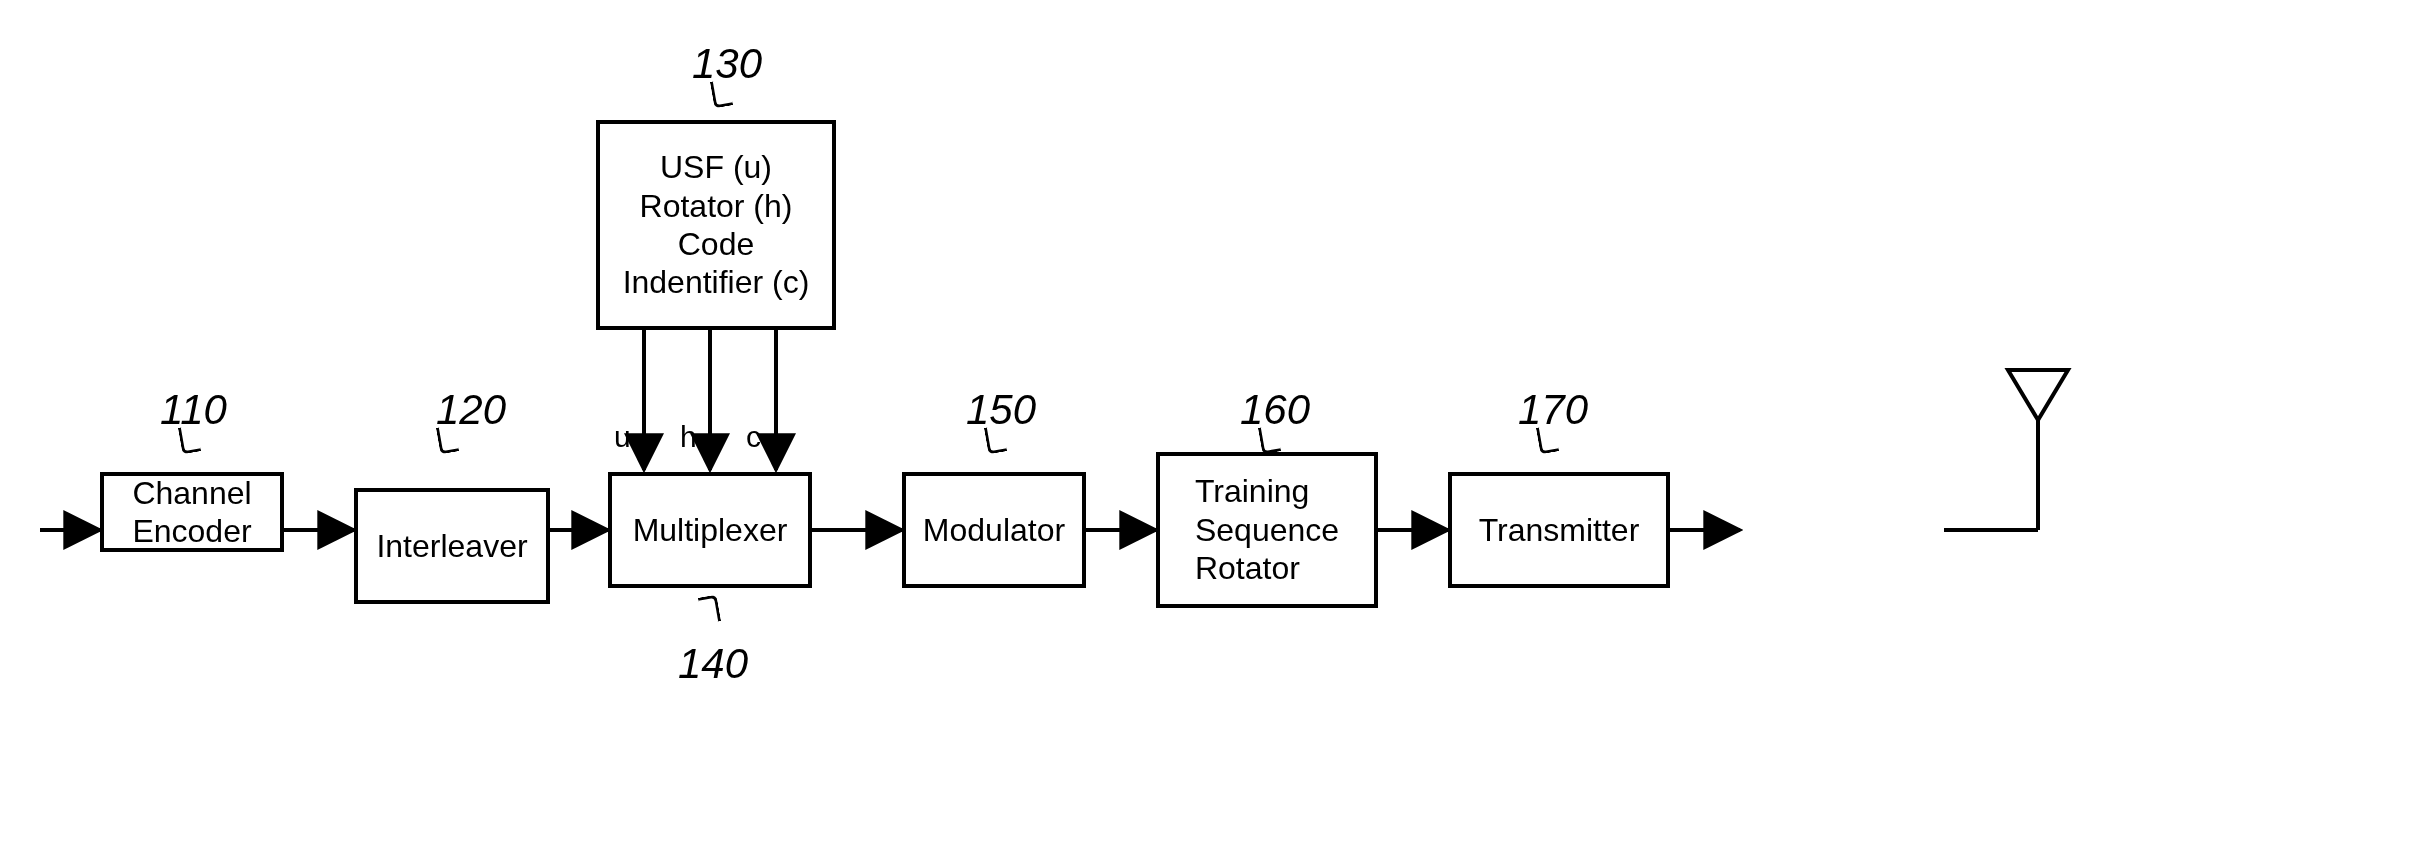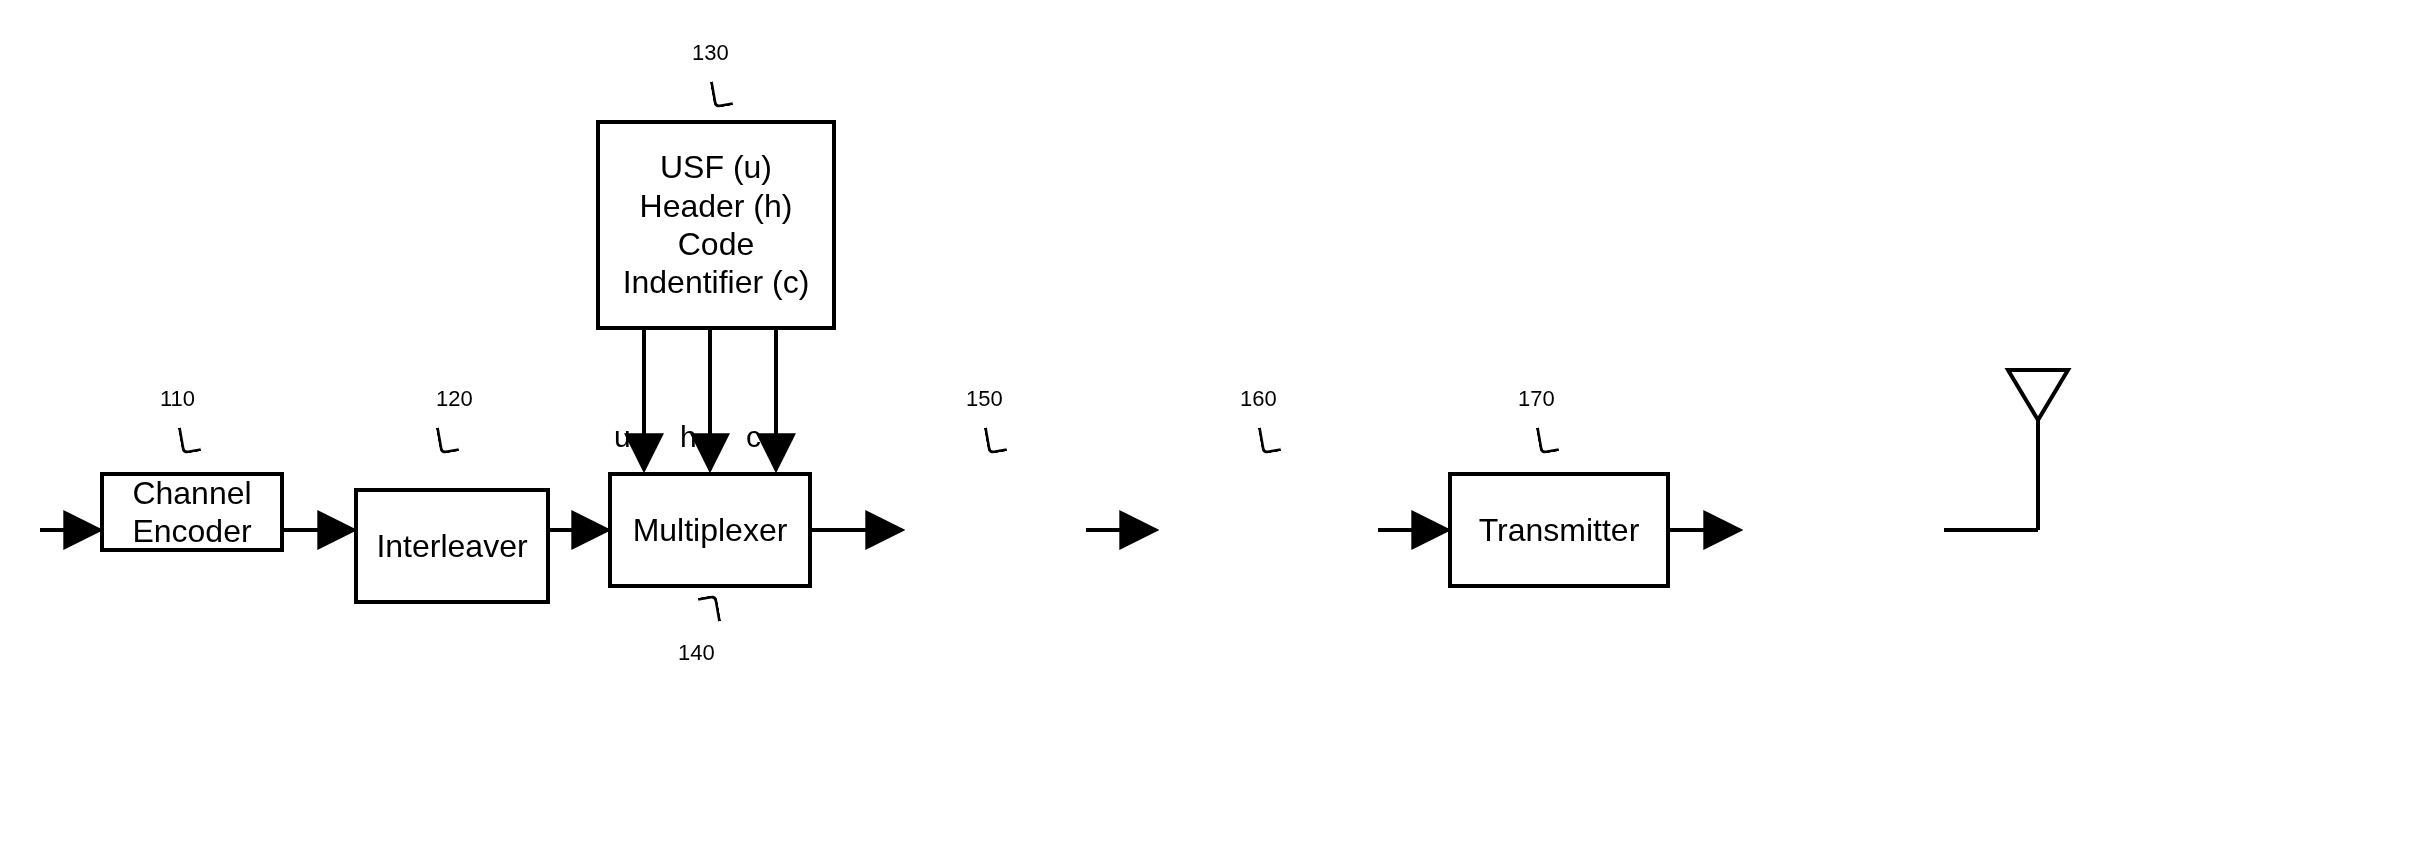--- a/index.html
+++ b/index.html
@@ -21,21 +21,22 @@
     align-items: center;
     justify-content: center;
     font-size: 32px;
     line-height: 1.2;
     background: #fff;
     box-sizing: border-box;
     padding: 8px 10px;
   }
   .label {
     position: absolute;
-    font-size: 22px;
+    font-size: 42px;
+    font-style: italic;
   }
   .small-label {
     position: absolute;
     font-size: 30px;
   }
   .tick {
     position: absolute;
     width: 16px;
     height: 24px;
     border-left: 3px solid #000;
@@ -87,38 +88,42 @@
 Encoder</div>
 
   <div class="label" style="left:396px; top:346px;">120</div>
   <div class="tick" style="left:398px; top:386px;"></div>
   <div class="block" style="left:314px; top:448px; width:196px; height:116px;">Interleaver</div>
 
   <div class="label" style="left:652px; top:0px;">130</div>
   <div class="tick" style="left:672px; top:40px;"></div>
   <div class="block" style="left:556px; top:80px; width:240px; height:210px; flex-direction:column;">
     <div>USF (u)</div>
-    <div>Header (h)</div>
+    <div>Rotator (h)</div>
     <div>Code</div>
     <div>Indentifier (c)</div>
   </div>
 
   <div class="small-label" style="left:574px; top:380px;">u</div>
   <div class="small-label" style="left:640px; top:380px;">h</div>
   <div class="small-label" style="left:706px; top:380px;">c</div>
 
   <div class="block" style="left:568px; top:432px; width:204px; height:116px;">Multiplexer</div>
   <div class="tick" style="left:660px; top:556px; transform:rotate(170deg);"></div>
   <div class="label" style="left:638px; top:600px;">140</div>
 
   <div class="label" style="left:926px; top:346px;">150</div>
   <div class="tick" style="left:946px; top:386px;"></div>
+  <div class="block" style="left:862px; top:432px; width:184px; height:116px;">Modulator</div>
 
   <div class="label" style="left:1200px; top:346px;">160</div>
   <div class="tick" style="left:1220px; top:386px;"></div>
+  <div class="block" style="left:1116px; top:412px; width:222px; height:156px; white-space:pre-line;">Training
+Sequence
+Rotator</div>
 
   <div class="label" style="left:1478px; top:346px;">170</div>
   <div class="tick" style="left:1498px; top:386px;"></div>
   <div class="block" style="left:1408px; top:432px; width:222px; height:116px;">Transmitter</div>
 
   <svg class="arrows" style="pointer-events:none;">
     <defs>
       <marker id="ah2" viewBox="0 0 12 12" refX="11" refY="6" markerWidth="10" markerHeight="10" orient="auto">
         <path d="M0,0 L12,6 L0,12 Z" fill="#000"></path>
       </marker>

